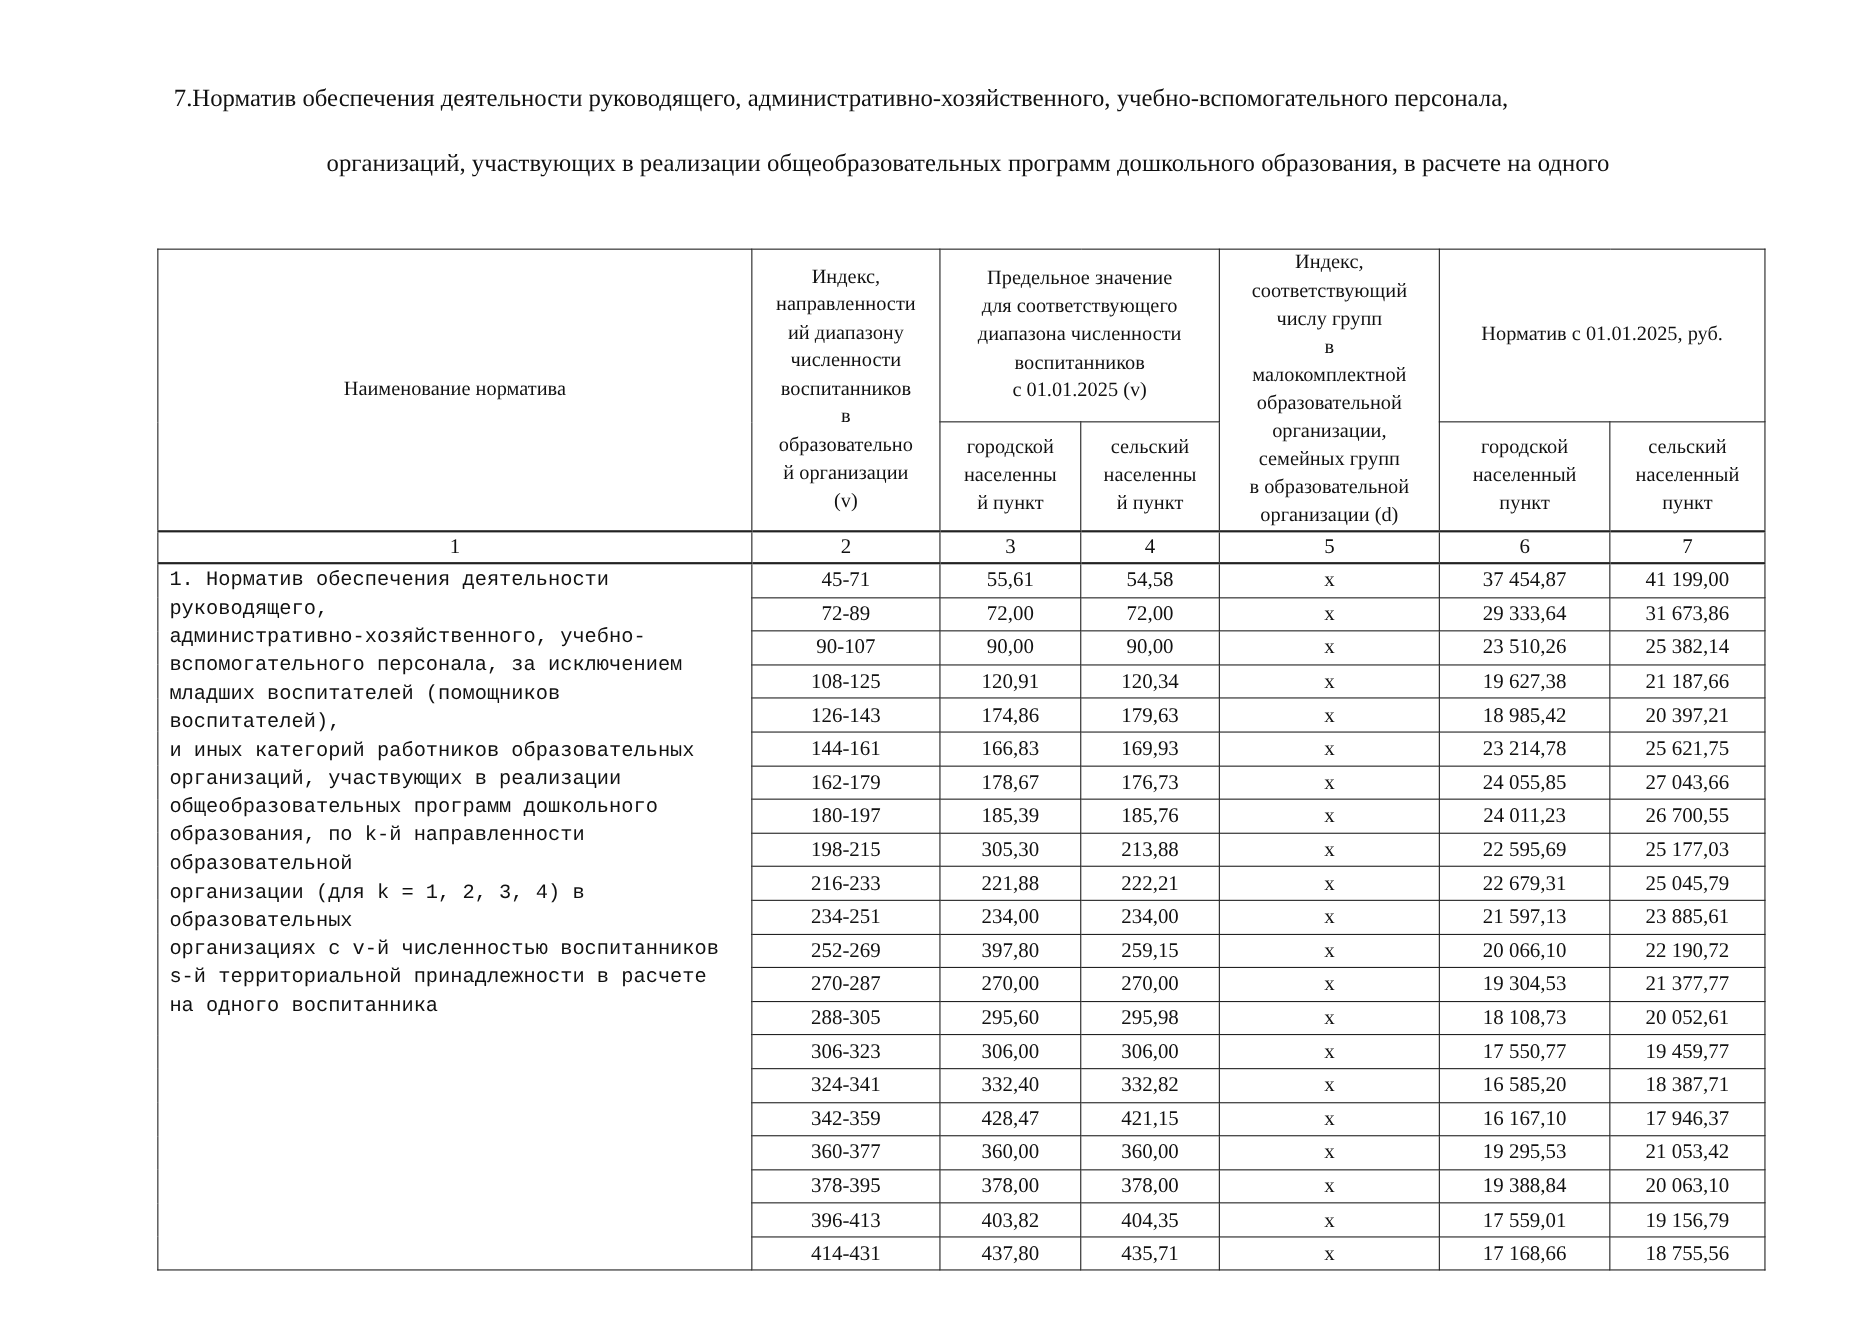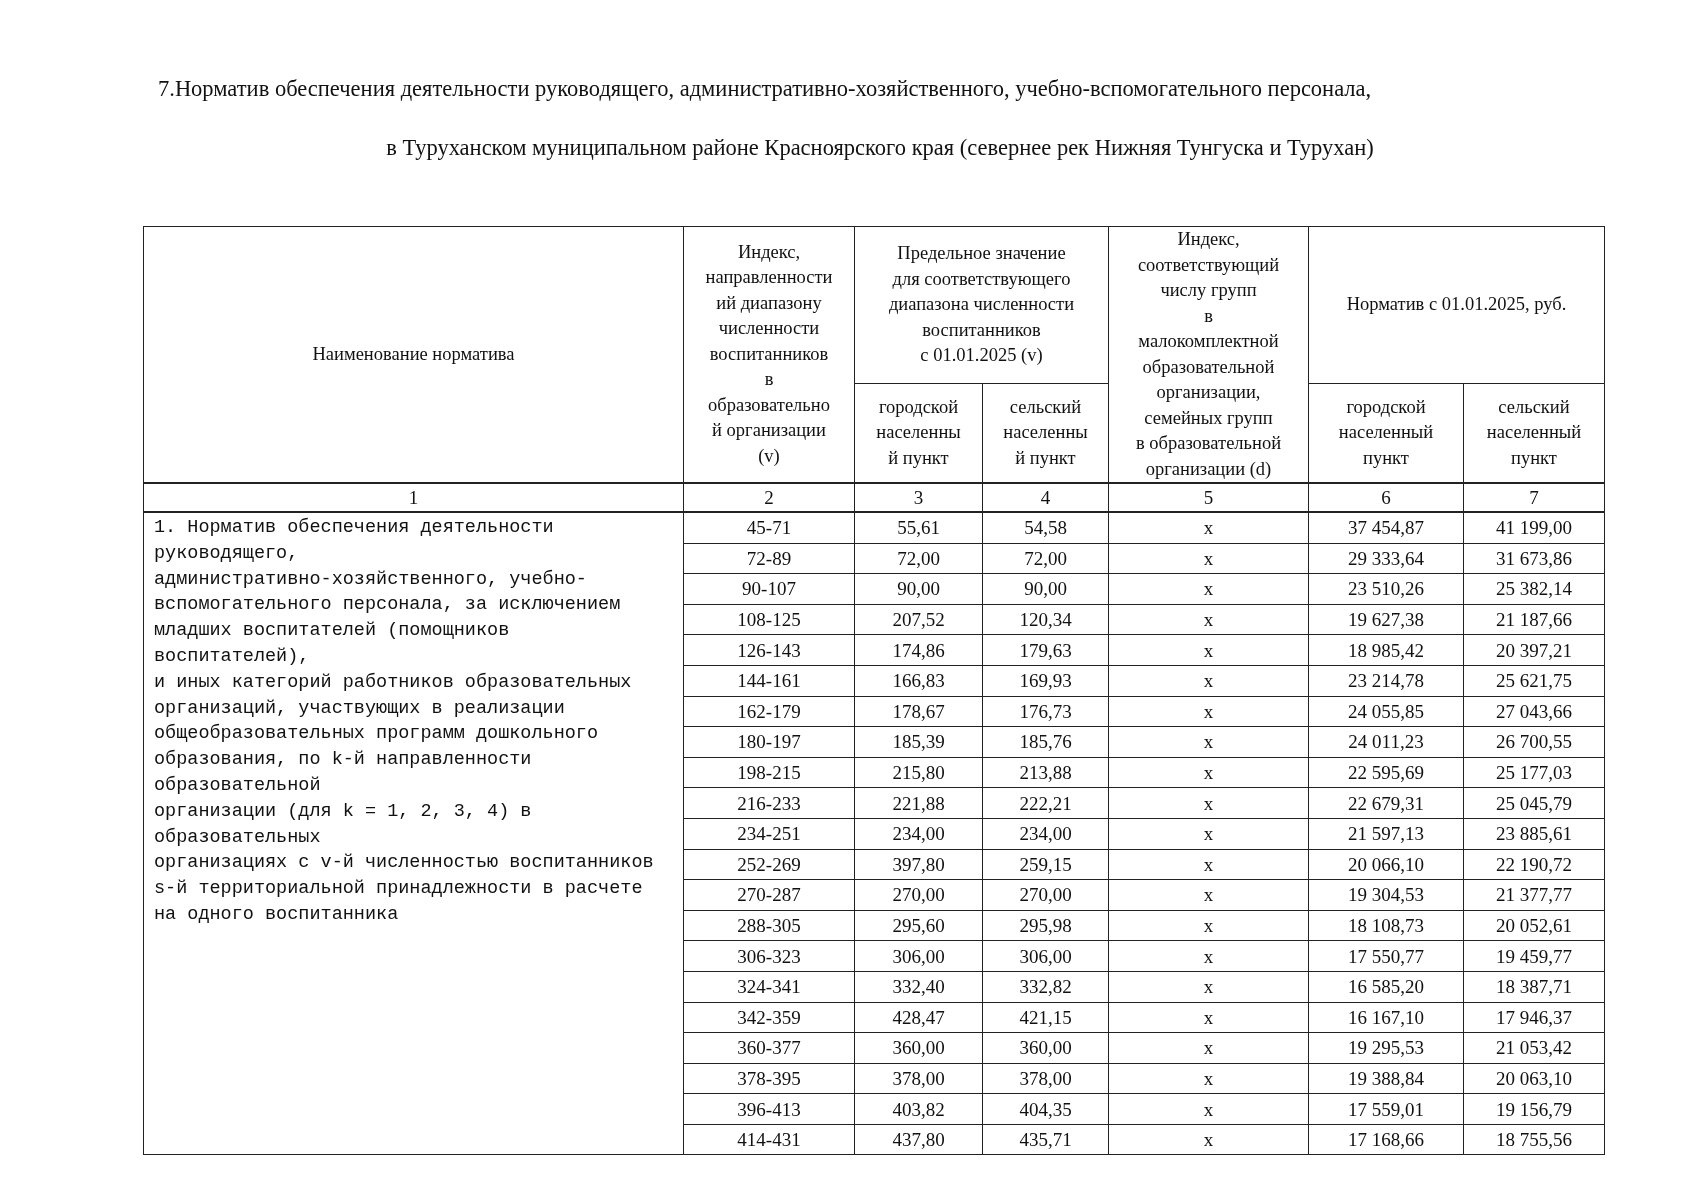--- a/index.html
+++ b/index.html
@@ -18,21 +18,21 @@
   tr.nums td { height:27px; font-size:19px; line-height:27px; border-bottom-width:2.5px; border-top-width:2.5px; }
   tr.dr td { height:29.6px; font-size:19px; line-height:29px; }
   td.desc { text-align:left !important; vertical-align:top !important; padding:2px 8px 0 10px !important;
             font-size:18.5px !important; line-height:25.8px !important;font-family:Liberation Mono, monospace; }
 </style>
 </head>
 <body>
 
 <div class="title">
   <div class="l0">7.Норматив обеспечения деятельности руководящего, административно-хозяйственного, учебно-вспомогательного персонала,</div>
-  <div>в Туруханском муниципальном районе Красноярского края (севернее рек Нижняя Тунгуска и Турухан)</div>
+  <div>организаций, участвующих в реализации общеобразовательных программ дошкольного образования, в расчете на одного</div>
 </div>
 
 <table class="norm">
   <colgroup>
     <col style="width:540px">
       <col style="width:171px">
       <col style="width:128px">
       <col style="width:126px">
     <col style="width:200px">
       <col style="width:155px">
@@ -143,21 +143,21 @@
       <tr class="dr">
         <td>90-107</td>
         <td>90,00</td>
         <td>90,00</td>
         <td>x</td>
         <td>23 510,26</td>
         <td>25 382,14</td>
       </tr>
       <tr class="dr">
         <td>108-125</td>
-        <td>207,52</td>
+        <td>120,91</td>
         <td>120,34</td>
         <td>x</td>
         <td>19 627,38</td>
         <td>21 187,66</td>
       </tr>
       <tr class="dr">
         <td>126-143</td>
         <td>174,86</td>
         <td>179,63</td>
         <td>x</td>
@@ -183,21 +183,21 @@
       <tr class="dr">
         <td>180-197</td>
         <td>185,39</td>
         <td>185,76</td>
         <td>x</td>
         <td>24 011,23</td>
         <td>26 700,55</td>
       </tr>
       <tr class="dr">
         <td>198-215</td>
-        <td>215,80</td>
+        <td>305,30</td>
         <td>213,88</td>
         <td>x</td>
         <td>22 595,69</td>
         <td>25 177,03</td>
       </tr>
       <tr class="dr">
         <td>216-233</td>
         <td>221,88</td>
         <td>222,21</td>
         <td>x</td>

